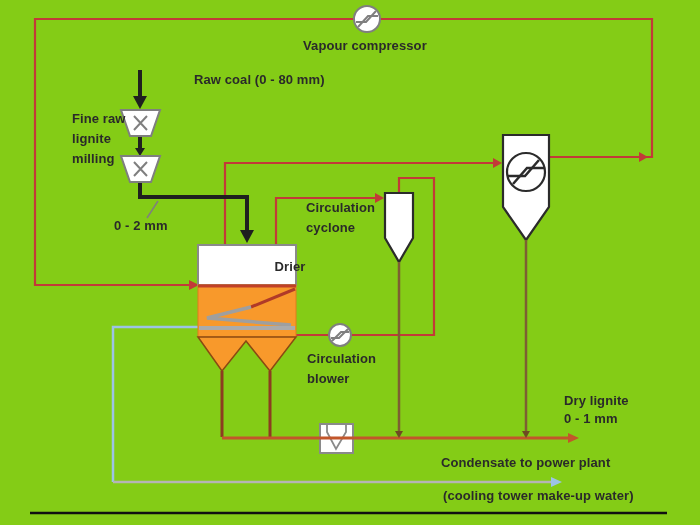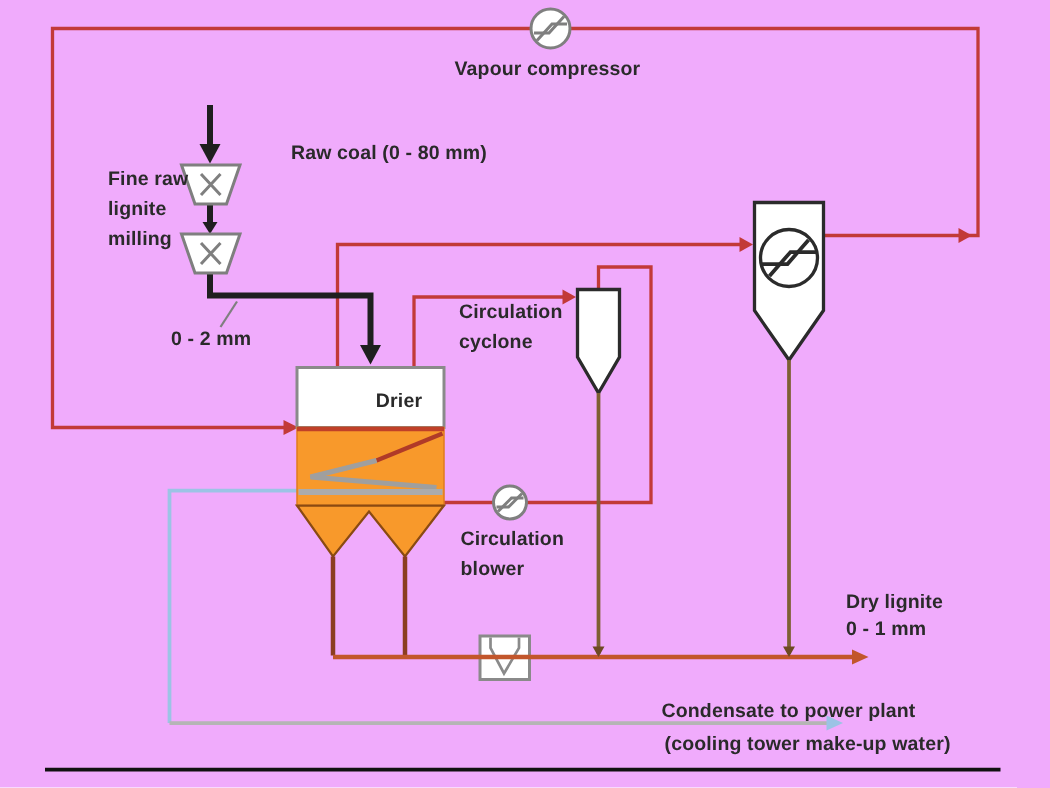--- a/index.html
+++ b/index.html
@@ -1,17 +1,17 @@
 <!DOCTYPE html>
 <html><head>
 <meta charset="utf-8">
 <style>
   html,body{margin:0;padding:0;background:#ffffff;}
   #stage{
-    position:relative;width:700px;height:525px;background:#f0abfc;overflow:hidden;
+    position:relative;width:700px;height:525px;background:#84cc16;overflow:hidden;
     font-family:"Liberation Sans","DejaVu Sans",sans-serif;
   }
   #stage svg{position:absolute;left:0;top:0;}
   .lbl{
     position:absolute;font-size:13px;font-weight:700;color:#2a2a2a;
     line-height:19px;white-space:pre-line;letter-spacing:0.1px;
   }
   .lbl.center{text-align:center;}
   .lbl.tight{line-height:18px;}
 </style>
@@ -129,38 +129,38 @@
       <polygon points="522,431 530,431 526,438"></polygon>
     </g>
 
     <g fill="none" stroke-width="2.5" stroke="#111111">
       <path d="M 30,513 H 667"></path>
     </g>
   </svg>
 
   <div class="lbl" style="left:303px;top:36px;">Vapour compressor</div>
 
-  <div class="lbl" style="left:150px;top:92px;padding-left:44px;">Raw coal (0 - 80 mm)</div>
+  <div class="lbl" style="left:150px;top:70px;padding-left:44px;">Raw coal (0 - 80 mm)</div>
 
   <div class="lbl" style="left:57px;top:109px;line-height:20px;margin-left:15px;">Fine raw
 lignite
 milling</div>
 
   <div class="lbl" style="left:114px;top:216px;text-align:right;">0 - 2 mm</div>
 
 
   <div class="lbl" style="left:306px;top:198px;line-height:20px;">Circulation
 cyclone</div>
 
-  <div class="lbl center" style="left:186px;top:257px;width:98px;padding-left:31px;">Drier</div>
+  <div class="lbl center" style="left:210px;top:257px;width:98px;padding-left:31px;">Drier</div>
 
   <div class="lbl" style="left:307px;top:349px;line-height:20px;">Circulation
 blower</div>
 
   <div class="lbl tight" style="left:564px;top:392px;">Dry lignite
 0 - 1 mm</div>
 
 
-  <div class="lbl" style="left:441px;top:464px;">Condensate to power plant</div>
+  <div class="lbl" style="left:441px;top:453px;">Condensate to power plant</div>
 
   <div class="lbl" style="left:443px;top:486px;">(cooling tower make-up water)</div>
 
 </div>
 
 </body></html>

